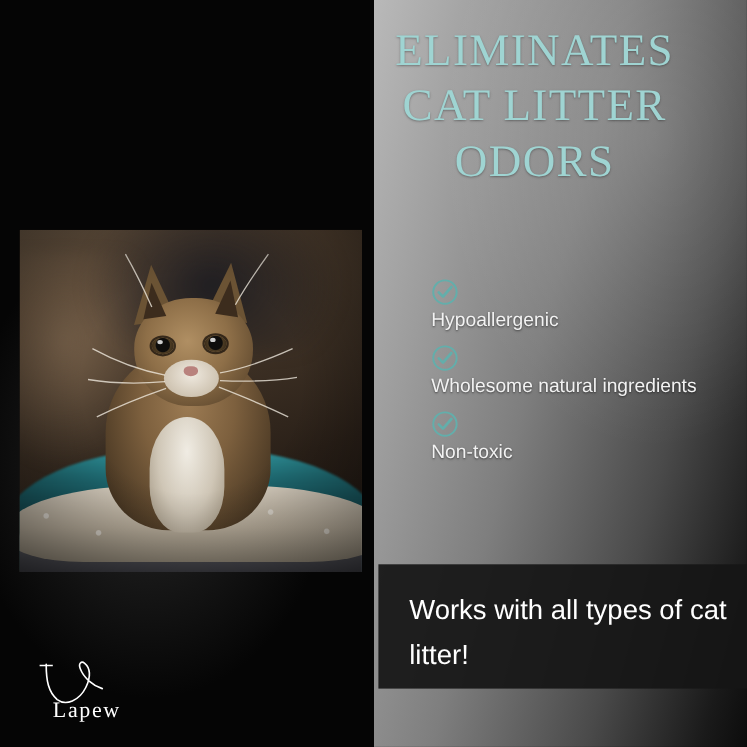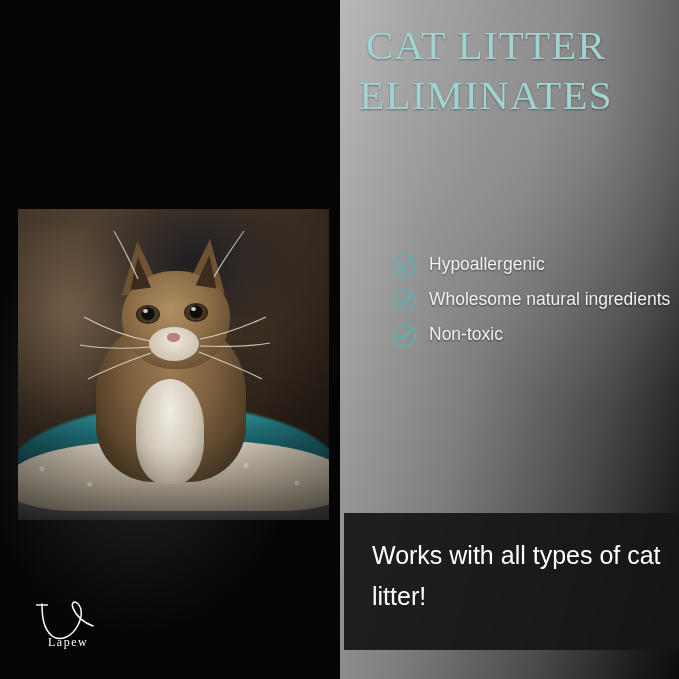--- a/index.html
+++ b/index.html
@@ -64,20 +64,21 @@
   .bullets {
     position: absolute;
     left: 392px;
     top: 252px;
     width: 285px;
   }
   .bullet-row {
     display: flex;
     align-items: flex-start;
     margin-bottom: 9px;
+    flex-direction: column;
   }
   .check-icon {
     flex: 0 0 auto;
     width: 25px;
     height: 25px;
     margin-right: 12px;
     margin-top: 1px;
   }
   .bullet-text {
     font-size: 17.5px;
@@ -224,21 +225,21 @@
     position: absolute; inset: 0;
     background: radial-gradient(ellipse 80% 80% at 50% 45%, rgba(0,0,0,0) 40%, rgba(0,0,0,0.55) 100%);
   }
 
   
   .caption-box {
     position: absolute;
     left: 344px;
     top: 513px;
     width: 335px;
-    height: 137px;
+    height: 113px;
     background: rgba(22,22,22,0.93);
   }
   .caption-text {
     position: absolute;
     left: 28px;
     top: 22px;
     width: 290px;
     color: #ffffff;
     font-size: 25px;
     line-height: 1.62;
@@ -257,38 +258,39 @@
   .brand-mark {
     position: absolute;
     left: 0; top: 0;
     width: 70px; height: 44px;
   }
   .brand-name {
     position: absolute;
     left: 18px;
     top: 36px;
     font-family: "Liberation Serif", serif;
-    font-size: 12px;
+    font-size: 20px;
     letter-spacing: 1.5px;
     color: #ffffff;
   }
 </style>
 </head>
 <body>
 
 <div id="ad">
 
   <div class="bg-left"></div>
   <div class="bg-right"></div>
   <div class="bg-right-shade"></div>
   <div class="bg-left-glow"></div>
 
   <div class="headline">
+    <span class="hl-line">ELIMINATES</span>
     <span class="hl-line">CAT LITTER</span>
-    <span class="hl-line">ELIMINATES</span>
+    <span class="hl-line">ODORS</span>
   </div>
 
   <div class="bullets">
 
     <div class="bullet-row">
       <span class="check-icon">
         <svg viewBox="0 0 24 24" width="25" height="25">
           <circle cx="12" cy="12" r="10.2" fill="none" stroke="#63aeab" stroke-width="1.7"></circle>
           <path d="M6.6 12.3 L10.3 16 L17.6 7.6" fill="none" stroke="#63aeab" stroke-width="2.4" stroke-linecap="round" stroke-linejoin="round"></path>
         </svg>

